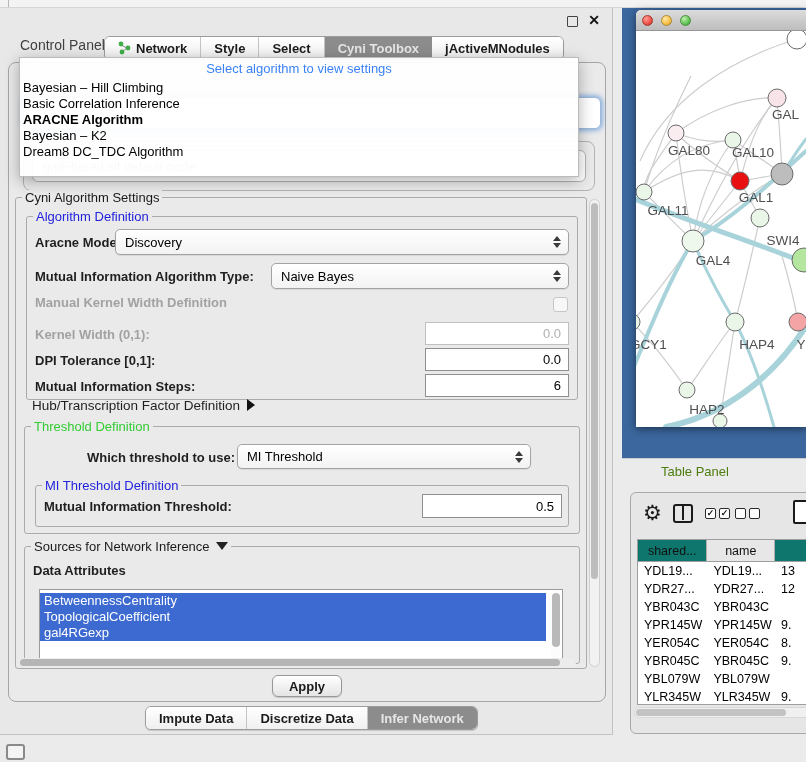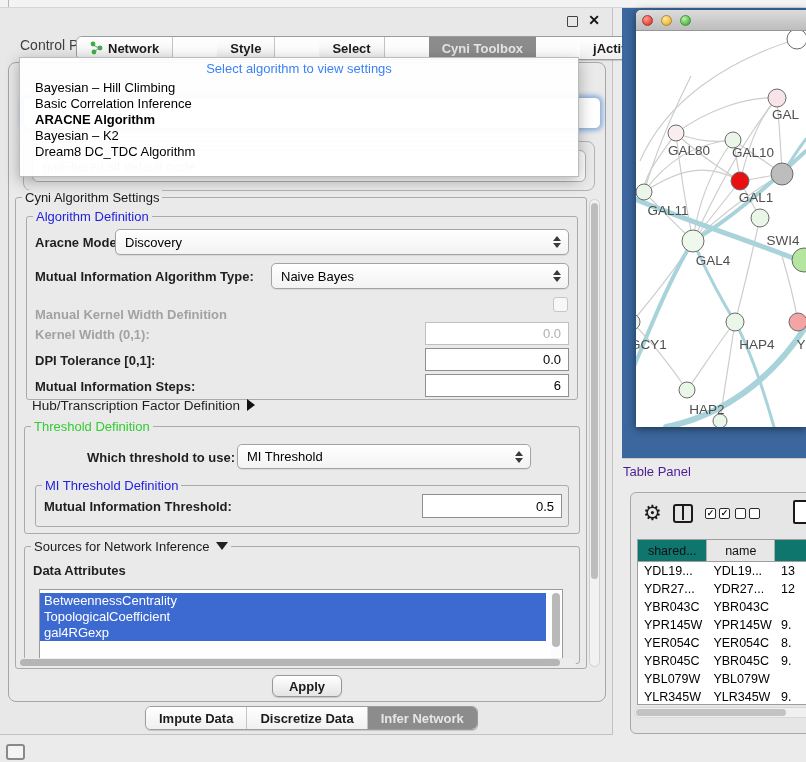--- a/index.html
+++ b/index.html
@@ -19,38 +19,38 @@
   #cp-title { position:absolute; left:20px; top:5px; font-size:14px; color:#404040;margin-top:24px; }
   #cp-float { position:absolute; right:34px; top:8px; width:11px; height:11px; border:1.5px solid #444; background:transparent; border-radius:1px; }
   #cp-close { position:absolute; right:12px; top:4px; font-size:14px; font-weight:bold; color:#111; }
 
   .tabbar { display:flex; align-items:stretch; border:1px solid #9c9c9c; border-radius:6px; overflow:hidden;
      background:#fdfdfd; box-shadow:0 1px 1px rgba(0,0,0,0.15); height:24px; }
   .tab { display:flex; align-items:center; gap:5px; padding:0 13px; font-size:13px; font-weight:bold;
      background:linear-gradient(#ffffff,#f0f0f0); color:#1c1c1c; border-right:1px solid #c4c4c4; white-space:nowrap; }
   .tab:last-child { border-right:none; }
   .tab.selected { background:#8c8c8c; color:#e6e6e6; border-right:none; }
-  #top-tabs { left:76px; top:28px;gap:44px; }
+  #top-tabs { left:104px; top:28px; }
   #bottom-tabs { left:145px; top:698px; }
 
   #cp-main { left:8px; top:54px; width:598px; height:640px; background:#eaeaea;
      border:1px solid #a6a6a6; border-radius:8px; }
 
   
   #ghost-combo { left:14px; top:34px; width:578px; height:32px; border-radius:6px; background:#fff;
      border:1px solid #9fb9d8; box-shadow:0 0 4px 2px rgba(95,150,220,0.65); z-index:1; }
   #ghost-group { left:14px; top:78px; width:572px; height:50px; border:1px solid #b3b3b3; border-radius:8px; z-index:1; }
   #ghost-group .ghost-field { position:absolute; left:8px; top:8px; right:8px; height:32px; background:#fff;
      border:1px solid #b3b3b3; border-radius:6px; line-height:32px; padding-left:10px; font-size:13px; color:#9a9a9a; }
 
   
   #algo-dropdown { left:10px; top:-6px; width:560px; height:120px; background:rgba(255,255,255,0.94);
      border:1px solid #bbb; box-shadow:0 4px 14px rgba(0,0,0,0.3); z-index:10; }
   #algo-prompt { text-align:center; font-size:13px; color:#3b82f6; padding-top:3px; height:22px; }
-  .algo-item { font-size:13px; height:16px; line-height:16px; padding-left:15px; color:#000; }
+  .algo-item { font-size:13px; height:16px; line-height:16px; padding-left:3px; color:#000; }
   .algo-item.bold { font-weight:bold; }
 
   
   .groupbox { position:absolute; border:1px solid #ababab; border-radius:3px; }
   .groupbox > .legend { position:absolute; top:-8px; left:6px; background:#eaeaea; padding:0 3px; font-size:13px; }
   .legend.blue { color:#2222dd; }
   .legend.green { color:#33cc33; }
   .legend.black { color:#1a1a1a; }
 
   .flabel { position:absolute; font-size:13px; font-weight:bold; color:#1f1f1f; white-space:nowrap; }
@@ -98,21 +98,21 @@
      border-radius:5px 0 0 0; box-shadow:0 2px 8px rgba(0,0,0,0.5); overflow:hidden; }
   #net-titlebar { height:21px; background:linear-gradient(#dcdcdc,#bdbdbd); border-bottom:1px solid #979797;
      display:flex; align-items:center; padding-left:6px; gap:8px; border-radius:5px 0 0 0; }
   .tl { width:11px; height:11px; border-radius:50%; }
   .tl.red { background:radial-gradient(circle at 35% 30%, #ff9d94, #ee5147 60%, #b8281f); border:1px solid #a33b33; }
   .tl.yellow { background:radial-gradient(circle at 35% 30%, #ffe9a8, #f6bf45 60%, #c98f1f); border:1px solid #ad8b33; }
   .tl.green { background:radial-gradient(circle at 35% 30%, #c0f0b0, #5fc553 60%, #2f9230); border:1px solid #4d8f41; }
   #net-canvas { display:block; }
 
   
-  #tp-title { left:623px; top:464px; font-size:13px; color:#4c1d95; }
+  #tp-title { left:661px; top:464px; font-size:13px; color:#4d7c0f; }
   #tp-sep { left:622px; top:458px; width:184px; height:1px; background:#cdcdcd; }
   #table-box { left:630px; top:492px; width:200px; height:242px; background:#e6e6e6; border:1px solid #a9a9a9; border-radius:6px; overflow:hidden; }
   #tp-toolbar { position:absolute; left:0; top:0; width:100%; height:44px; }
   #gear-icon { position:absolute; left:12px; top:8px; font-size:21px; color:#1a1a1a; }
   #columns-icon { position:absolute; left:42px; top:11px; width:20px; height:19px; border:2.5px solid #1a1a1a; border-radius:3px; }
   #columns-icon::after { content:""; position:absolute; left:6.5px; top:0; width:2.5px; height:14px; background:#1a1a1a; }
   .cb-pair { position:absolute; top:15px; display:flex; gap:3px; }
   .mini-cb { width:11px; height:11px; border:1.5px solid #2a2a2a; border-radius:2px; background:#fff;
      font-size:9px; line-height:9px; text-align:center; color:#111; font-weight:bold; }
   #doc-icon { position:absolute; left:162px; top:7px; width:18px; height:24px; border:2.5px solid #1a1a1a; border-radius:2px; background:#fff; }
@@ -206,21 +206,21 @@
           </div>
           <span class="flabel" style="left:8px; top:52px;">Mutual Information Algorithm Type:</span>
           <div class="combo" style="left:244px; top:46px; width:298px; height:26px;">
             <span>Naive Bayes</span>
             <span class="spacer"></span>
               <span class="combo-arrows">
                 <span class="up"></span>
                 <span class="dn"></span>
               </span>
           </div>
-          <span class="flabel dim" style="left:8px; top:90px;">Manual Kernel Width Definition</span>
+          <span class="flabel dim" style="left:8px; top:78px;">Manual Kernel Width Definition</span>
           <span class="checkbox" style="left:526px; top:80px;"></span>
           <span class="flabel dim" style="left:8px; top:110px;">Kernel Width (0,1):</span>
           <div class="tfield dim" style="left:398px; top:105px; width:144px; height:23px;">0.0</div>
           <span class="flabel" style="left:8px; top:136px;">DPI Tolerance [0,1]:</span>
           <div class="tfield" style="left:398px; top:131px; width:144px; height:23px;">0.0</div>
           <span class="flabel" style="left:8px; top:162px;">Mutual Information Steps:</span>
           <div class="tfield" style="left:398px; top:157px; width:144px; height:23px;">6</div>
         </div>
 
         <span class="flabel plain" style="left:16px; top:200px; font-size:13.5px;">

